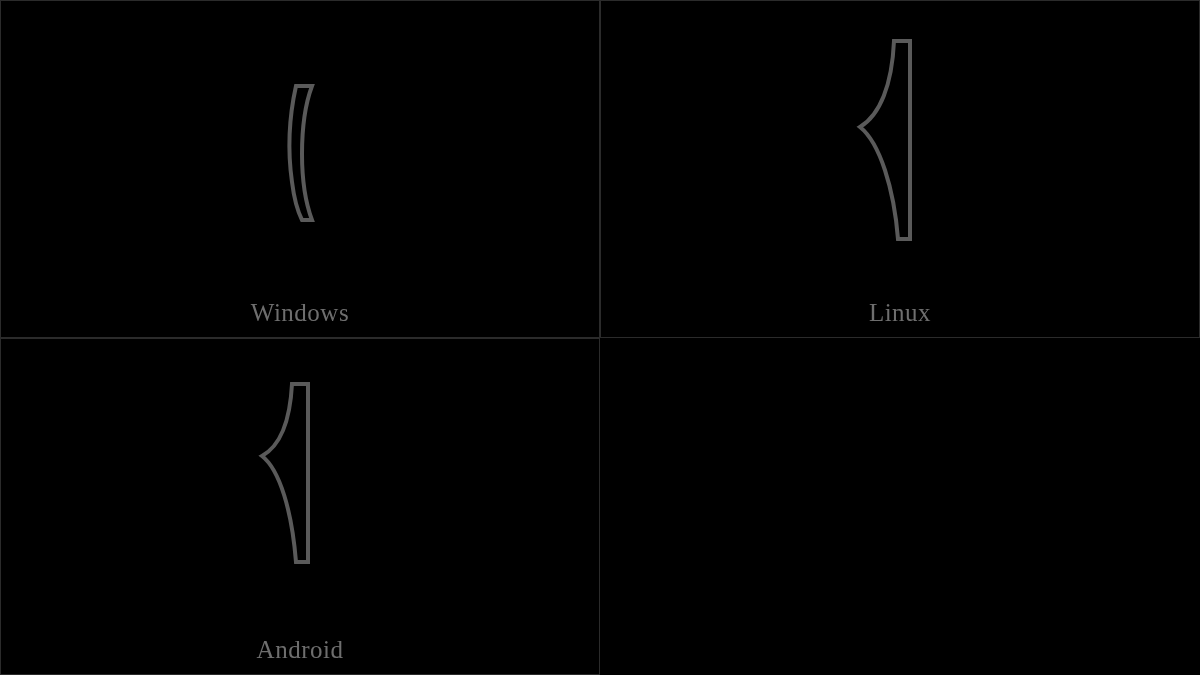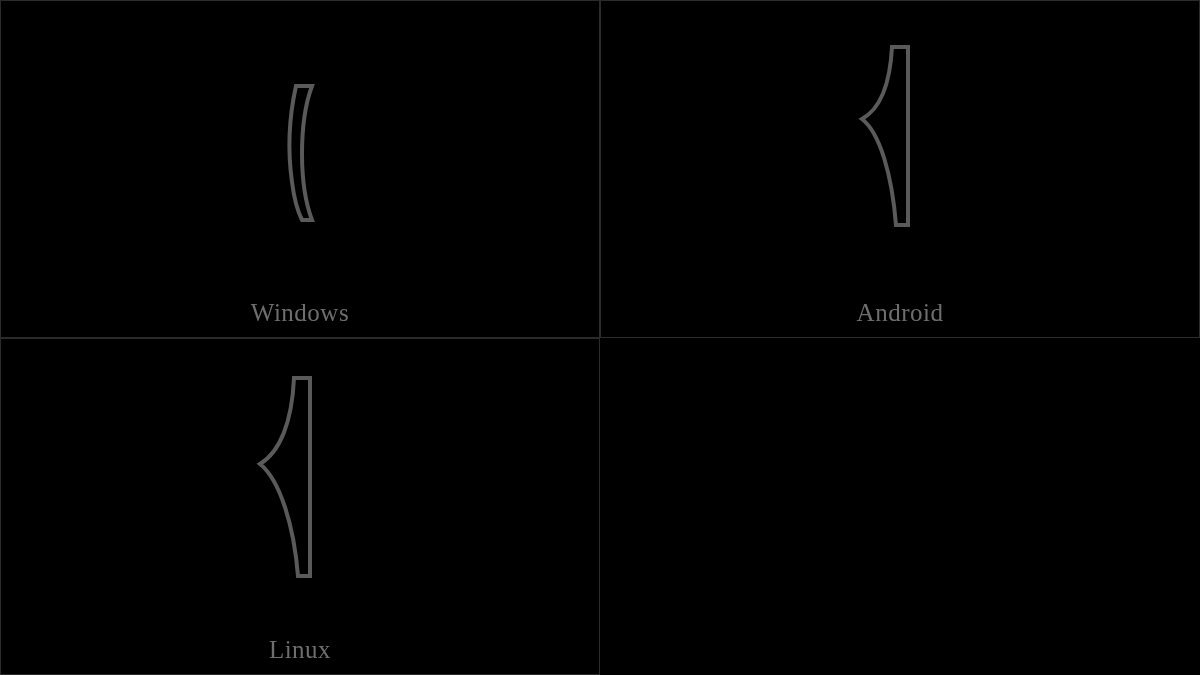--- a/index.html
+++ b/index.html
@@ -83,42 +83,42 @@
         </g>
       </svg>
     </div>
     <div class="caption">Windows</div>
   </div>
 
   <div class="cell">
     <div class="glyph-wrap">
       <svg width="160" height="280" viewBox="0 0 160 280" aria-hidden="true">
         <g transform="translate(0,-30)">
+          <path class="glyph-stroke" d="M 90 42
+            L 74 42
+            C 72 86, 60 116, 40 128
+            C 60 144, 74 190, 78 240
+            L 90 240
+            Z"></path>
+        </g>
+      </svg>
+    </div>
+    <div class="caption">Linux</div>
+  </div>
+
+  <div class="cell">
+    <div class="glyph-wrap">
+      <svg width="160" height="280" viewBox="0 0 160 280" aria-hidden="true">
+        <g transform="translate(0,-30)">
           <path class="glyph-stroke" d="M 88 48
             L 72 48
             C 70 86, 60 110, 42 120
             C 60 134, 72 176, 76 226
             L 88 226
             Z"></path>
         </g>
       </svg>
     </div>
     <div class="caption">Android</div>
   </div>
 
-  <div class="cell">
-    <div class="glyph-wrap">
-      <svg width="160" height="280" viewBox="0 0 160 280" aria-hidden="true">
-        <g transform="translate(0,-30)">
-          <path class="glyph-stroke" d="M 90 42
-            L 74 42
-            C 72 86, 60 116, 40 128
-            C 60 144, 74 190, 78 240
-            L 90 240
-            Z"></path>
-        </g>
-      </svg>
-    </div>
-    <div class="caption">Linux</div>
-  </div>
-
 
 </div>
 
 </body></html>

